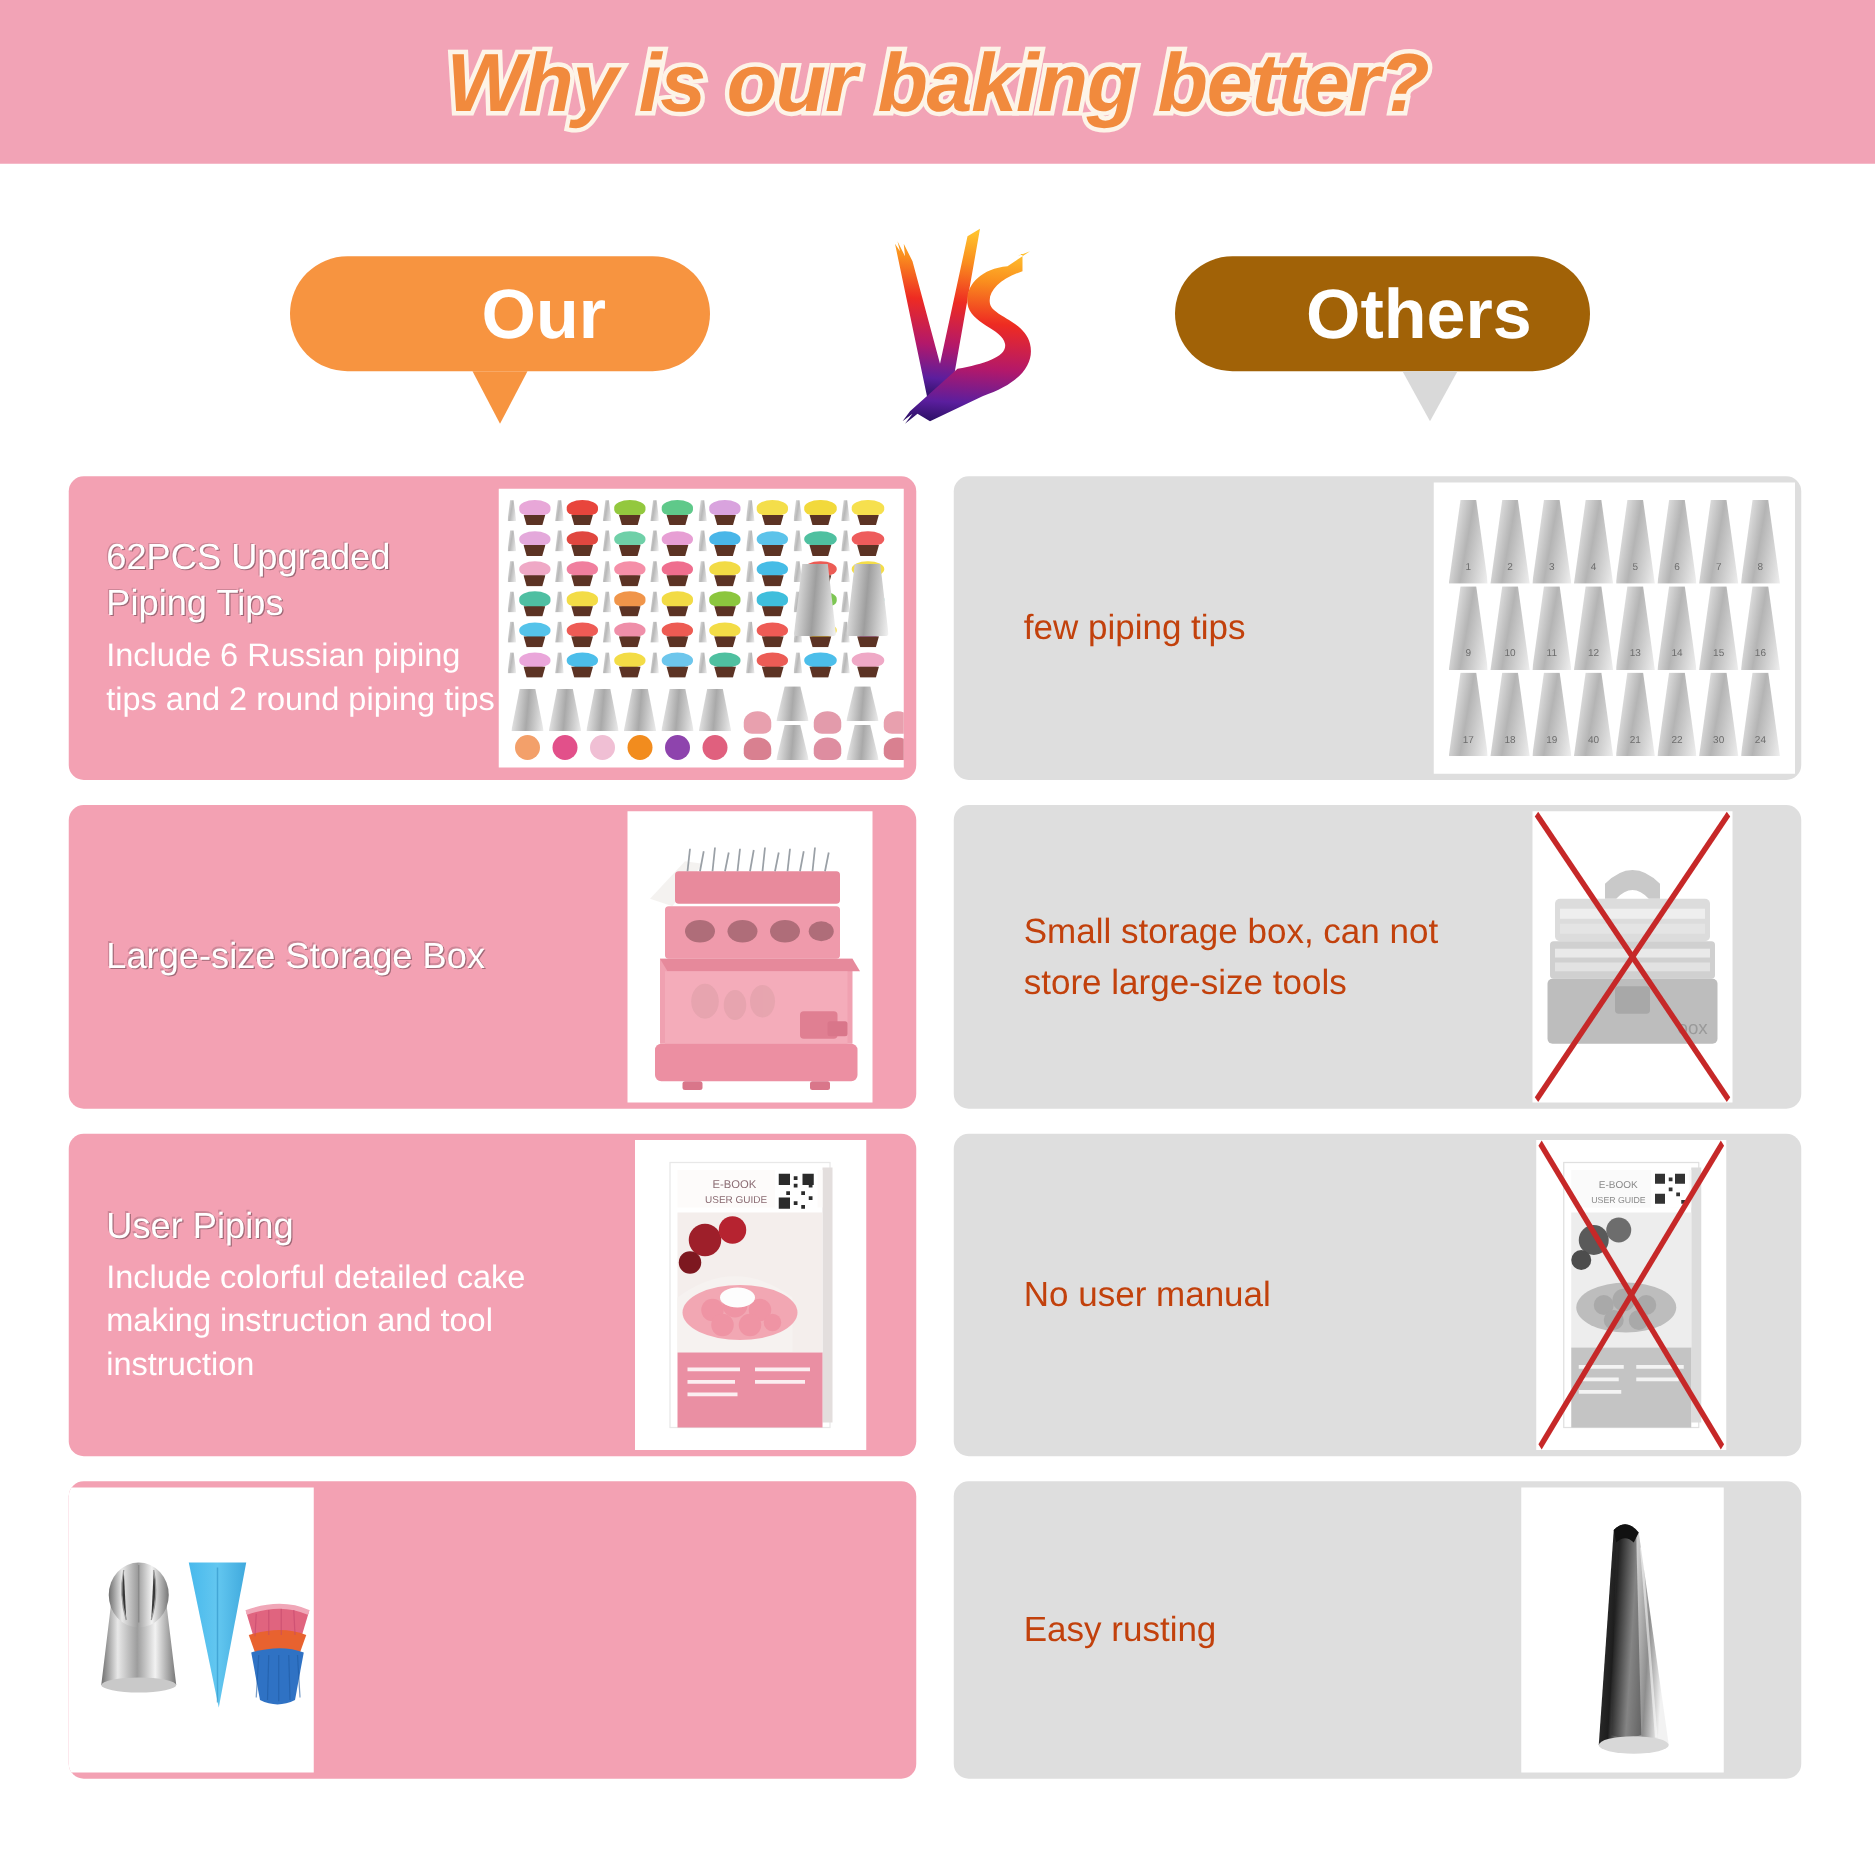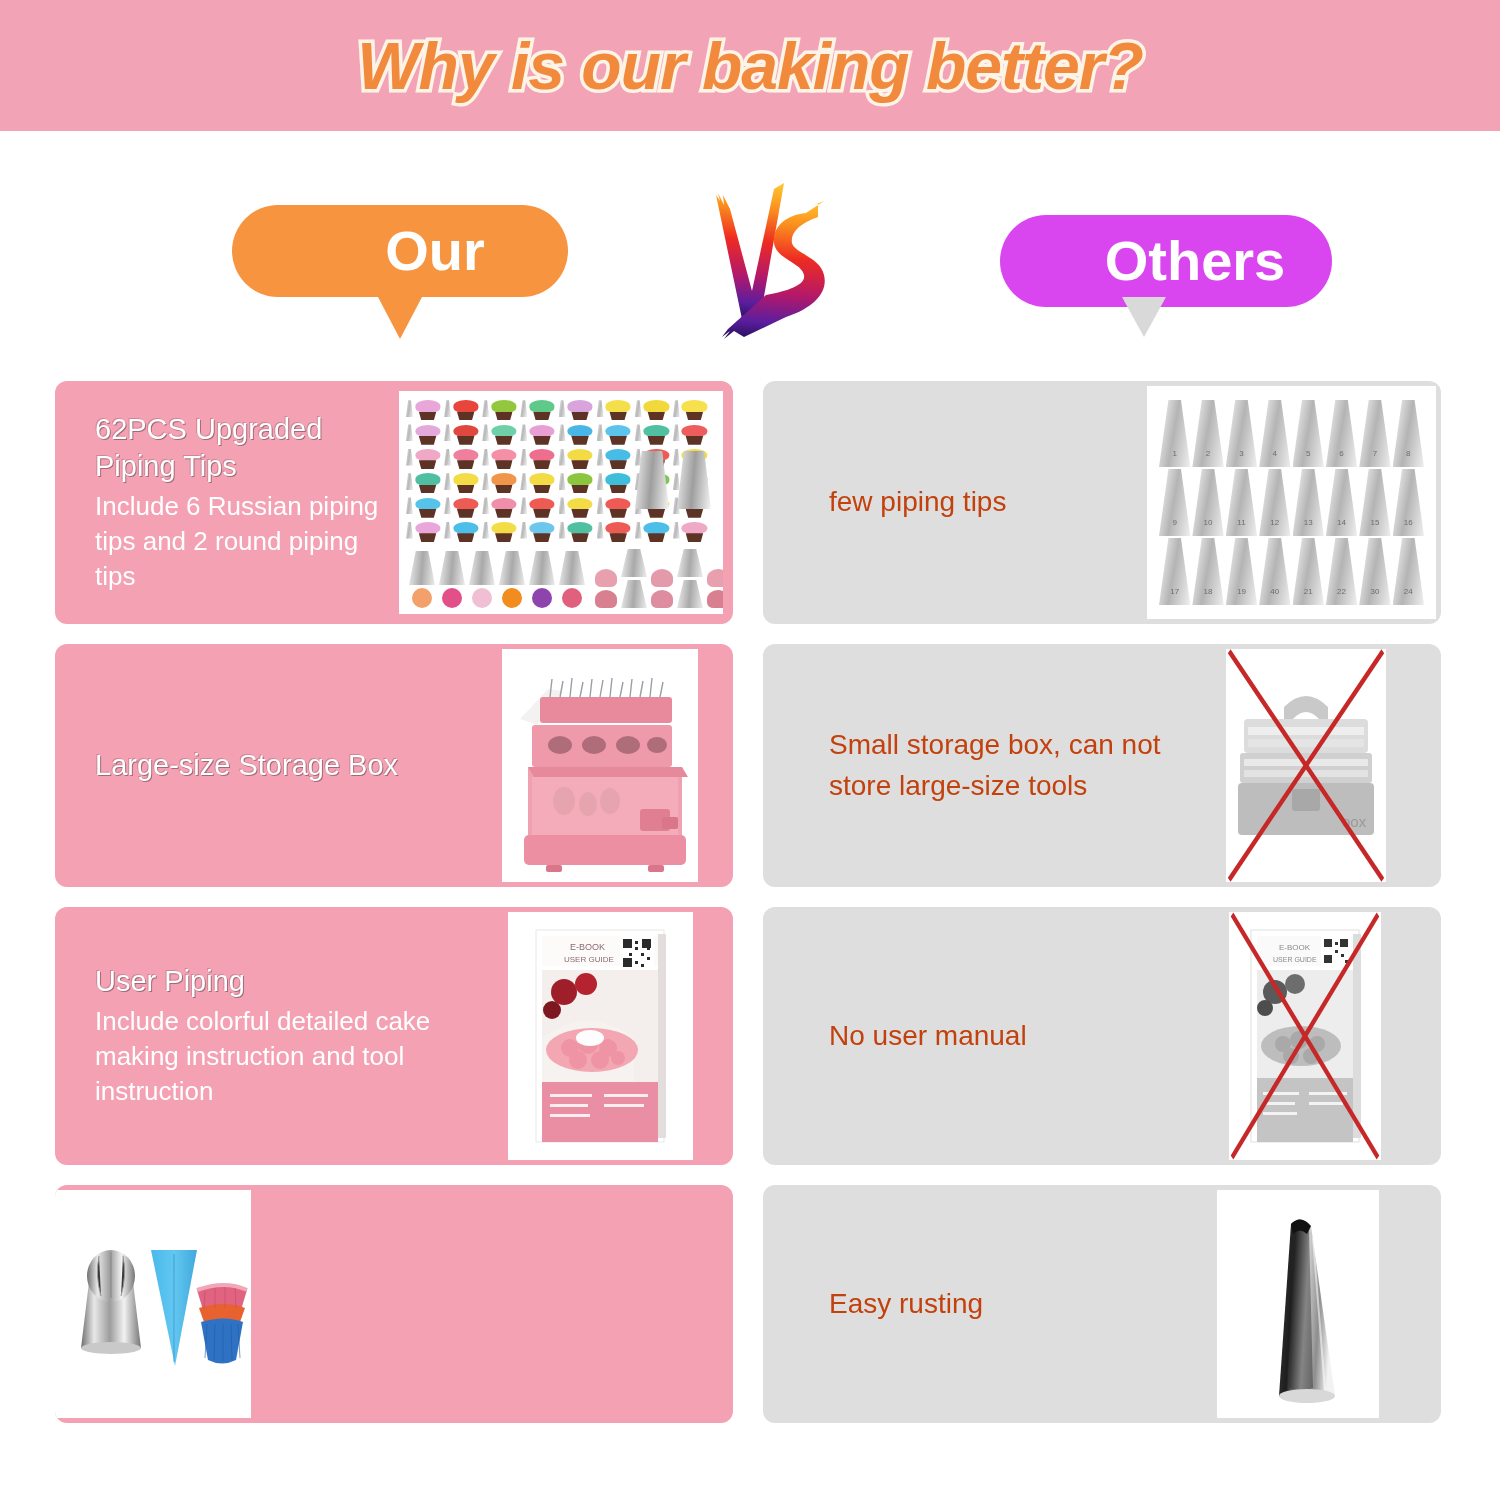--- a/index.html
+++ b/index.html
@@ -57,24 +57,23 @@
     color: #ffffff;
     line-height: 1;
   }
   .pill-our {
     left: 232px; top: 74px;
     width: 336px;
     background: #f79440;
   }
   .pill-our .pill-label { padding-left: 70px; }
   .pill-others {
-    left: 1000px; top: 74px;
+    left: 940px; top: 74px;
     width: 332px;
-    background: #d946ef;
-    margin-top: 10px;
+    background: #a16207;
   }
   .pill-others .pill-label { padding-left: 58px; }
 
   .arrow-down {
     position: absolute;
     width: 0; height: 0;
     border-left: 22px solid transparent;
     border-right: 22px solid transparent;
   }
   .arrow-our {
@@ -117,21 +116,21 @@
   .card-our   { background: #f3a1b3; }
   .card-other { background: #dedede; }
 
   .r1 .card { height: 243px; }
   .r2 .card { height: 243px; }
   .r3 .card { height: 258px; }
   .r4 .card { height: 238px; }
 
   .card-text {
     flex: 1;
-    padding: 0 0 0 40px;
+    padding: 0 0 0 30px;
     min-width: 0;
     z-index: 2;
   }
   .card-title {
     font-size: 29px;
     color: #ffffff;
     line-height: 1.28;
     text-shadow: 1px 1px 0 rgba(90,60,70,.55), -1px -1px 0 rgba(90,60,70,.25);
     white-space: pre-line;
   }

